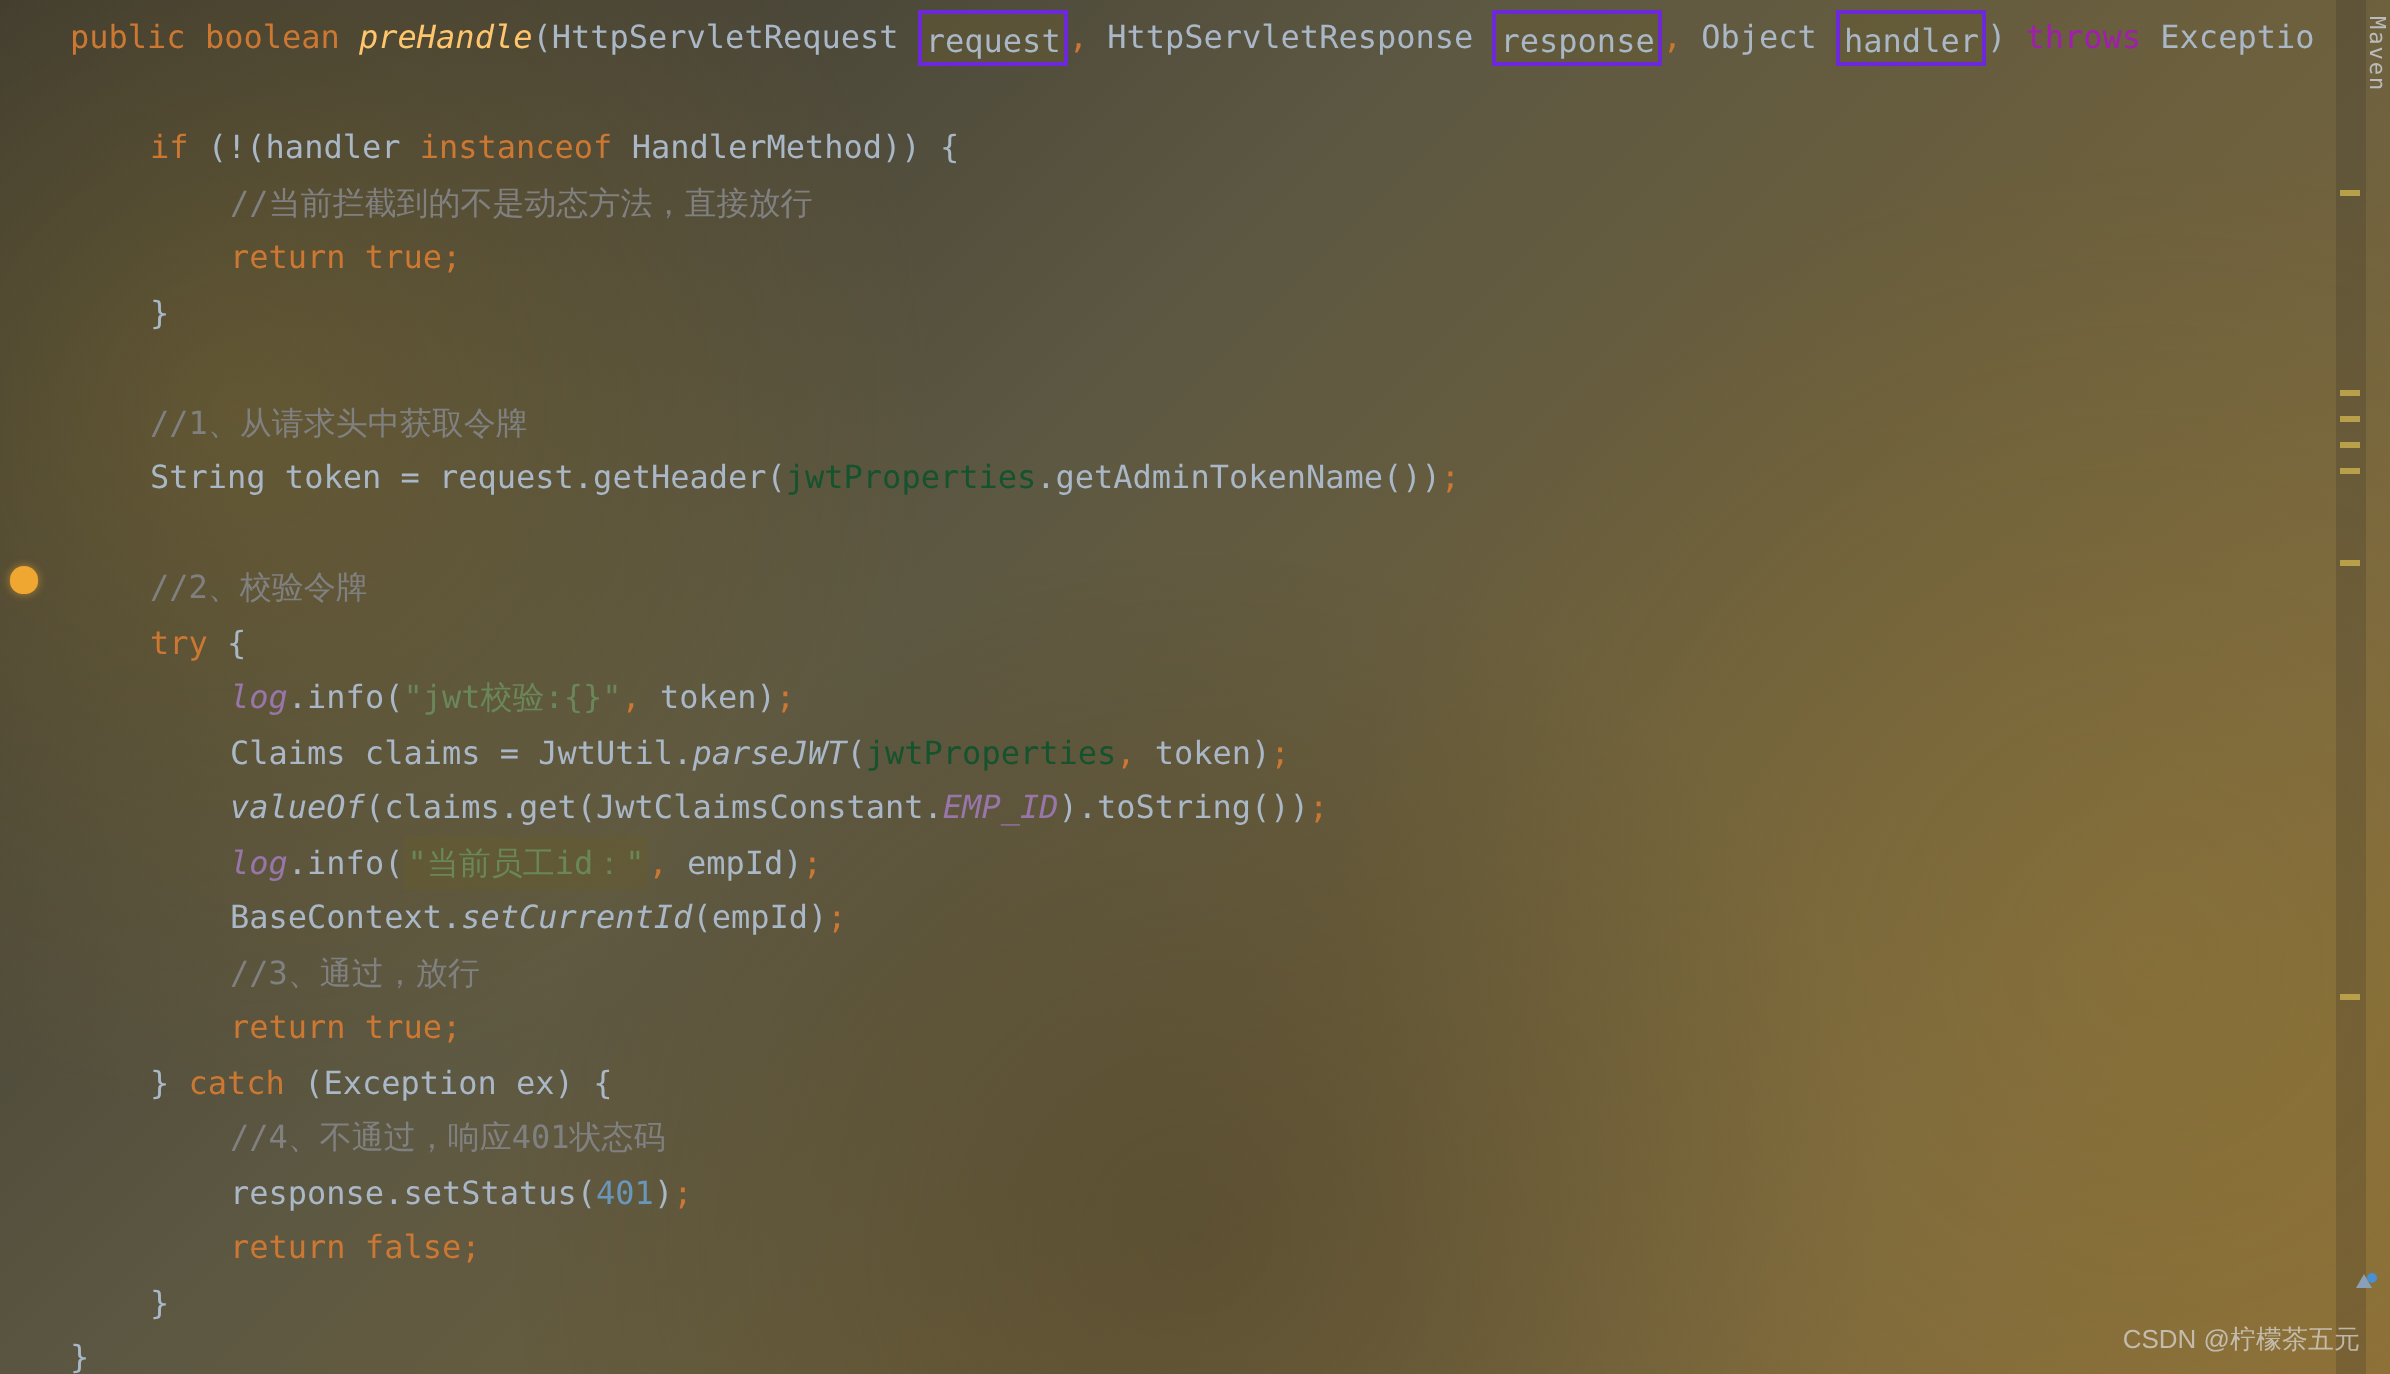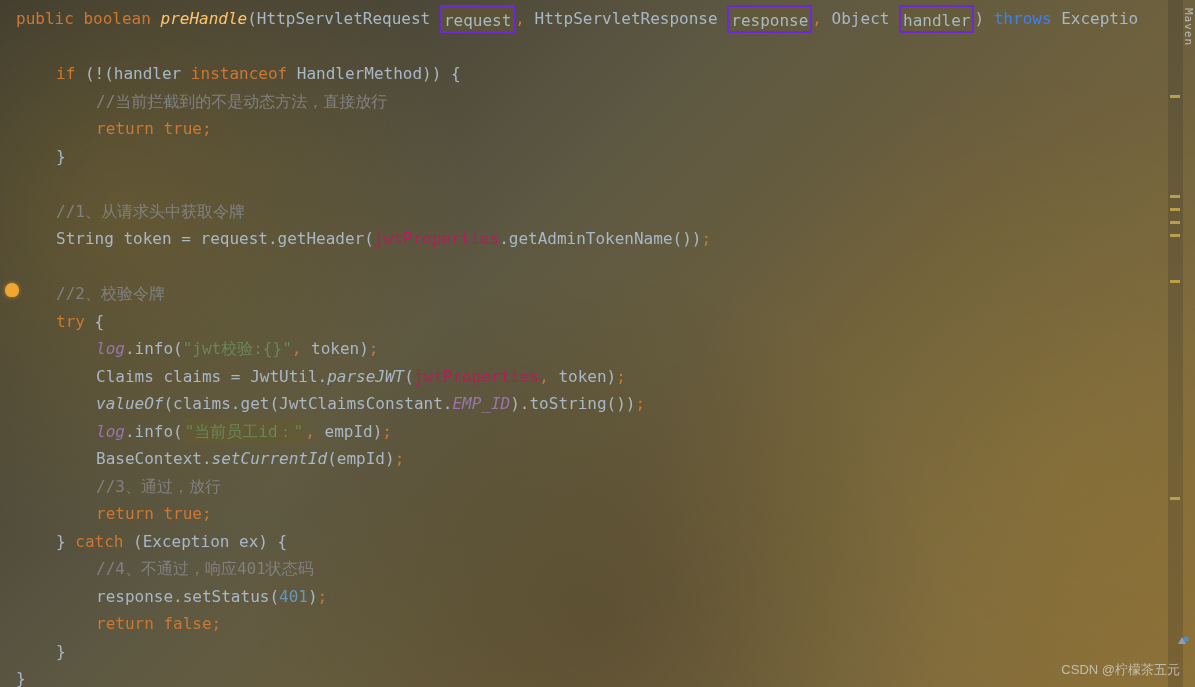--- a/index.html
+++ b/index.html
@@ -32,35 +32,35 @@
       width: 1168px;
       height: 687px;
       padding-top: 5px;
       z-index: 2;
     }
     .code-line {
       display: flex;
       height: 27.5px;
       line-height: 27.5px;
       white-space: pre;
-      padding-left: 16px;
+      padding-left: 35px;
       color: #a9b7c6;
       text-align: right;
     }
     .indent { display: inline-block; }
     .i1 { width: 40px; }
     .i2 { width: 80px; }
     .kw { color: #cc7832; }
-    .kw-throws { color: #3b82f6; }
+    .kw-throws { color: #a21caf; }
     .method { color: #ffc66d; font-style: italic; }
     .param-highlight { background: rgba(100, 90, 50, 0.5); border: 2px solid #6d28d9; padding: 0 2px; }
     .comment { color: #808080; }
     .string { color: #6a8759; }
     .string-highlight { background: rgba(100, 90, 50, 0.6); color: #6a8759; padding: 0 2px; }
-    .field { color: #be185d; }
+    .field { color: #14532d; }
     .static-method { font-style: italic; color: #a9b7c6; }
     .static-field { font-style: italic; color: #9876aa; }
     .num { color: #6897bb; }
     .type { color: #a9b7c6; }
     .punct { color: #cc7832; }
     .op { color: #a9b7c6; }
     
     .gutter-left {
       position: absolute;
       left: 0;

